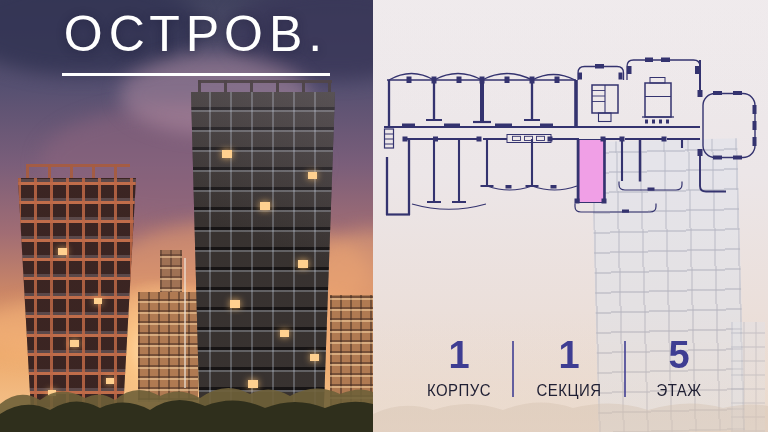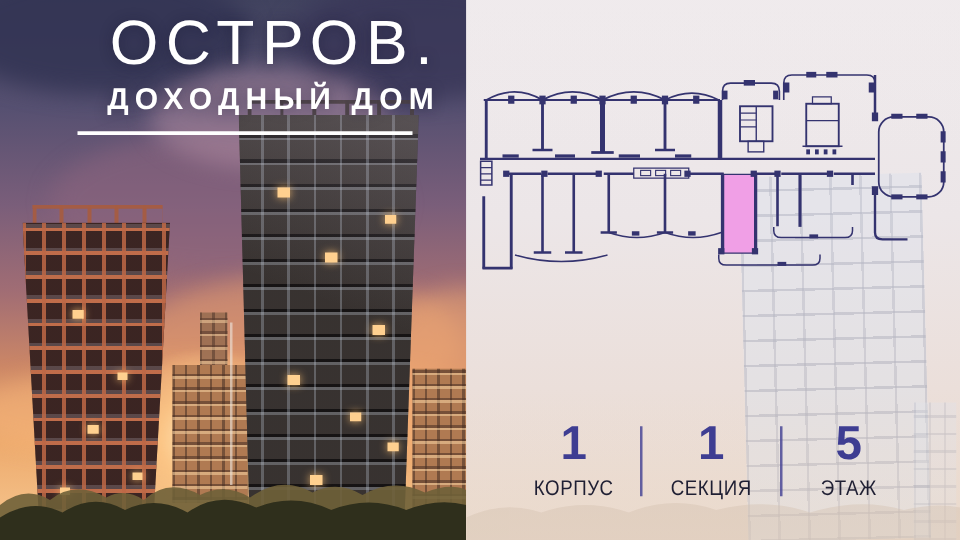--- a/index.html
+++ b/index.html
@@ -53,21 +53,21 @@
       repeating-linear-gradient(90deg,rgba(195,205,220,.3) 0 2px,rgba(0,0,0,0) 2px 21px),
       repeating-linear-gradient(0deg,rgba(208,214,226,.32) 0 2px,rgba(10,8,10,.65) 2px 5px,rgba(72,64,62,.4) 5px 20px);}
   .roofR{position:absolute;left:198px;top:80px;width:134px;height:14px;
     background:repeating-linear-gradient(90deg,rgba(78,68,72,.95) 0 3px,rgba(0,0,0,0) 3px 26px);
     border-top:3px solid rgba(80,70,74,.95);}
   .lit{position:absolute;background:#ffd08f;box-shadow:0 0 7px rgba(255,195,115,.85);}
 
   .pole{position:absolute;left:184px;top:258px;width:2px;height:130px;background:rgba(235,225,215,.65);}
   .trees{position:absolute;left:0;bottom:0;width:373px;height:58px;}
 
-  .brand{position:absolute;left:40px;top:6px;width:312px;text-align:right;color:var(--brand-text);
+  .brand{position:absolute;left:40px;top:6px;width:312px;text-align:center;color:var(--brand-text);
     text-shadow:0 1px 10px rgba(20,20,45,.4);}
   .brand h1{font-size:50px;font-weight:400;letter-spacing:6px;line-height:1.12;}
   .brand h2{font-size:24px;font-weight:700;letter-spacing:5px;margin-top:4px;}
   .brand .underline{width:268px;height:3px;background:var(--brand-text);margin:11px auto 0;}
 
   
   .panel{position:absolute;left:373px;top:0;width:395px;height:432px;overflow:hidden;
     background:linear-gradient(180deg,#efeaec 0%,#ece6e8 40%,#ebdfda 72%,#e9d7c9 100%);}
   .ghost-tower{position:absolute;left:222px;top:140px;width:146px;height:292px;opacity:.5;
     transform:rotate(-1.5deg);
@@ -140,21 +140,20 @@
 
     <div class="pole"></div>
 
     <svg class="trees" viewBox="0 0 373 58" preserveAspectRatio="none">
       <path fill="#6f6138" opacity="0.9" d="M0 30 Q20 14 40 26 Q60 10 85 24 Q100 16 115 26 Q135 8 160 22 Q180 12 200 24 Q225 6 250 20 Q270 10 290 22 Q315 8 340 20 Q360 12 373 18 V58 H0 Z"></path>
       <path fill="#2f2f1c" d="M0 40 Q25 24 50 36 Q75 20 100 34 Q125 22 150 36 Q175 18 205 32 Q235 20 265 34 Q295 22 325 34 Q350 24 373 30 V58 H0 Z"></path>
     </svg>
 
     <header class="brand">
       <h1>ОСТРОВ.</h1>
-      <h2>ДОХОДНЫЙ ДОМ</h2>
       <div class="underline"></div>
     </header>
   </section>
 
   <section class="panel">
     <div class="ghost-tower"></div>
     <div class="ghost-tower2"></div>
     <svg class="ghost-trees" viewBox="0 0 395 46" preserveAspectRatio="none">
       <path fill="rgba(198,176,156,0.7)" d="M0 28 Q30 14 60 24 Q95 12 130 24 Q165 10 200 22 Q240 12 275 24 Q315 12 350 22 Q375 16 395 20 V46 H0 Z"></path>
     </svg>

